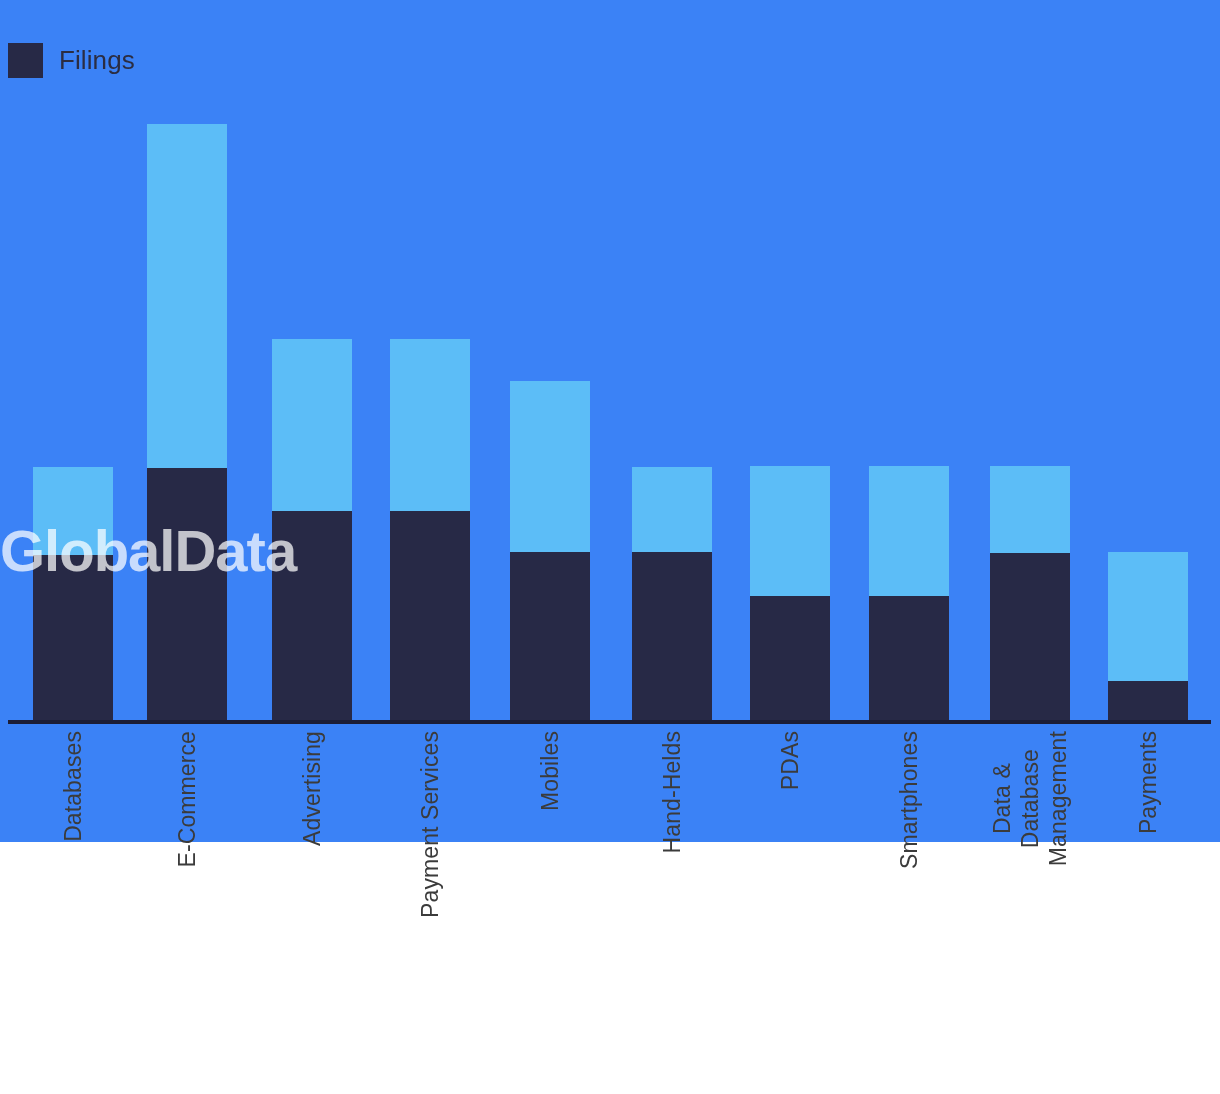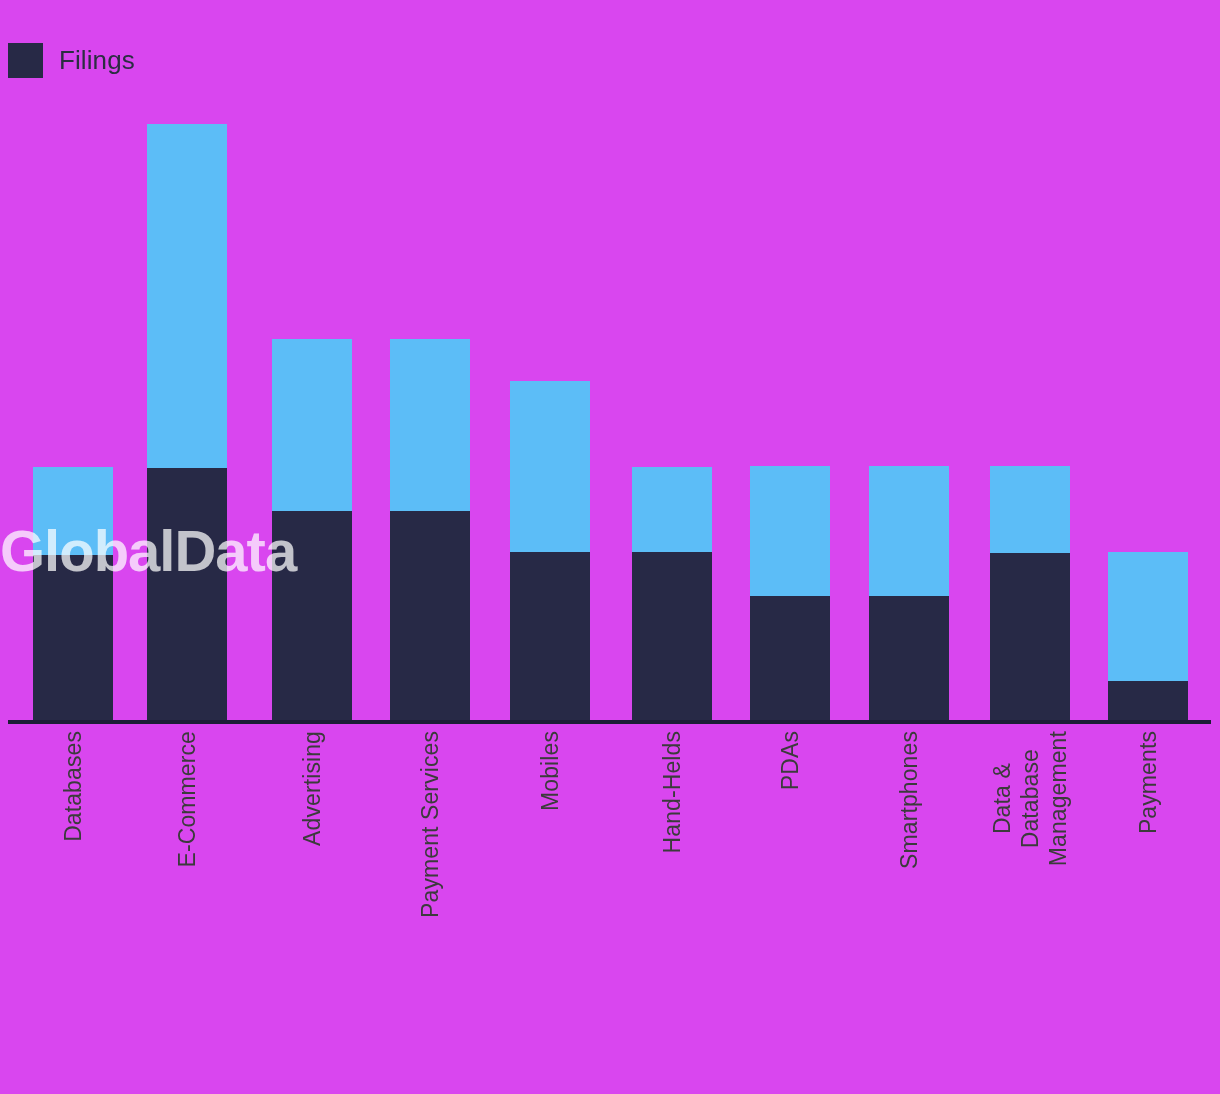--- a/index.html
+++ b/index.html
@@ -13,22 +13,22 @@
     height: 1094px;
     font-family: "Liberation Sans", sans-serif;
     overflow: hidden;
     position: relative;
   }
 
   #chart-root {
     position: absolute;
     left: 0; top: 0;
     width: 1220px;
-    height: 1094px;
-    background: #d946ef;
+    height: 842px;
+    background: #3b82f6;
   }
 
   
   .legend {
     position: absolute;
     left: 8px;
     top: 40px;
     height: 40px;
     display: flex;
     align-items: center;

